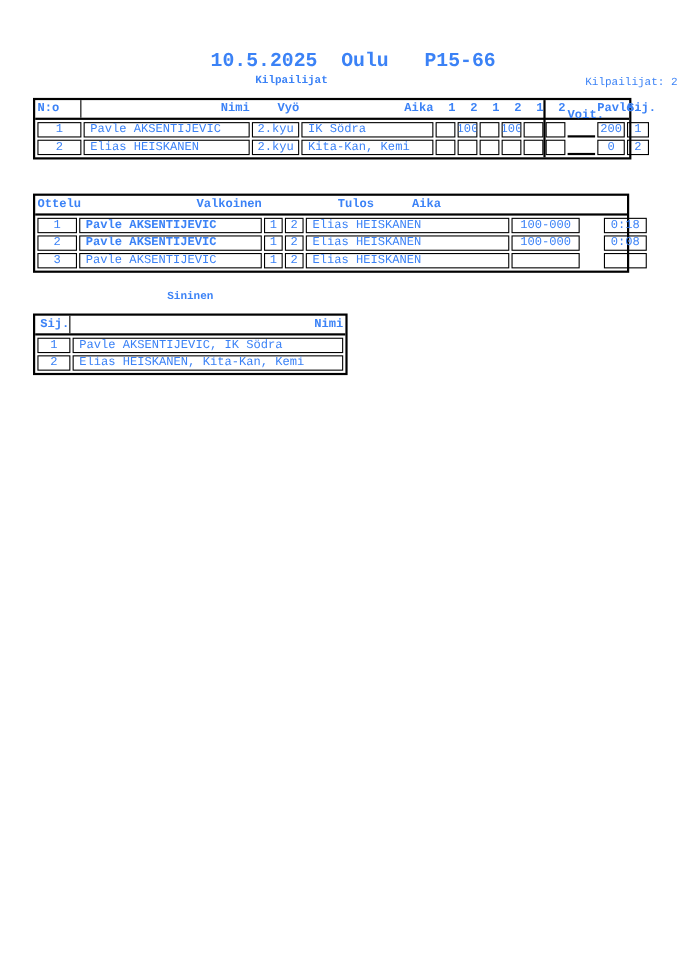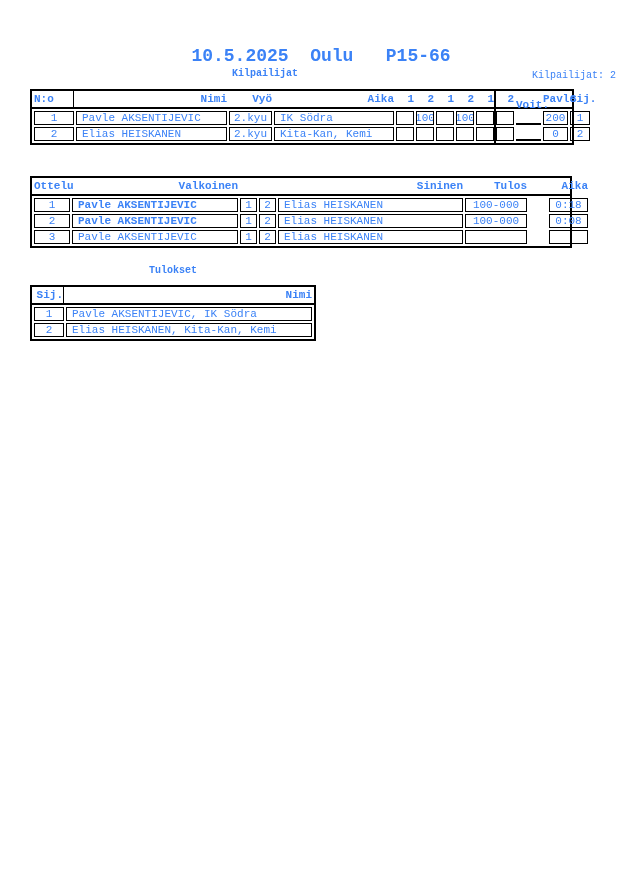--- a/index.html
+++ b/index.html
@@ -179,21 +179,20 @@
     </div>
   </div>
 
 
   <div class="tbl" id="tbl-ottelut">
     <div class="thead">
       <span class="th w-ott">Ottelu</span>
       <span class="th w-valk">Valkoinen</span>
       <span class="th w-v12"></span>
       <span class="th w-v12"></span>
-      <span class="th w-sin">Sininen</span>
       <span class="th w-tulos">Tulos</span>
       <span class="th w-aika">Aika</span>
     </div>
     <div class="tbody">
       <div class="tr">
         <span class="td w-ott">1</span>
         <span class="td w-valk left bold">Pavle AKSENTIJEVIC</span>
         <span class="td w-v12">1</span>
         <span class="td w-v12">2</span>
         <span class="td w-sin left">Elias HEISKANEN</span>
@@ -214,21 +213,21 @@
         <span class="td w-valk left">Pavle AKSENTIJEVIC</span>
         <span class="td w-v12">1</span>
         <span class="td w-v12">2</span>
         <span class="td w-sin left">Elias HEISKANEN</span>
         <span class="td w-tulos"></span>
         <span class="td w-aika"></span>
       </div>
     </div>
   </div>
 
-  <div class="sec-label" id="lbl-tulokset">Tulokset</div>
+  <div class="sec-label" id="lbl-tulokset">Sininen</div>
 
   <div class="tbl" id="tbl-tulokset">
     <div class="thead">
       <span class="th w-tsij sep">Sij.</span>
       <span class="th w-tnimi">Nimi</span>
     </div>
     <div class="tbody">
       <div class="tr">
         <span class="td w-tsij">1</span>
         <span class="td w-tnimi left">Pavle AKSENTIJEVIC, IK Södra</span>

